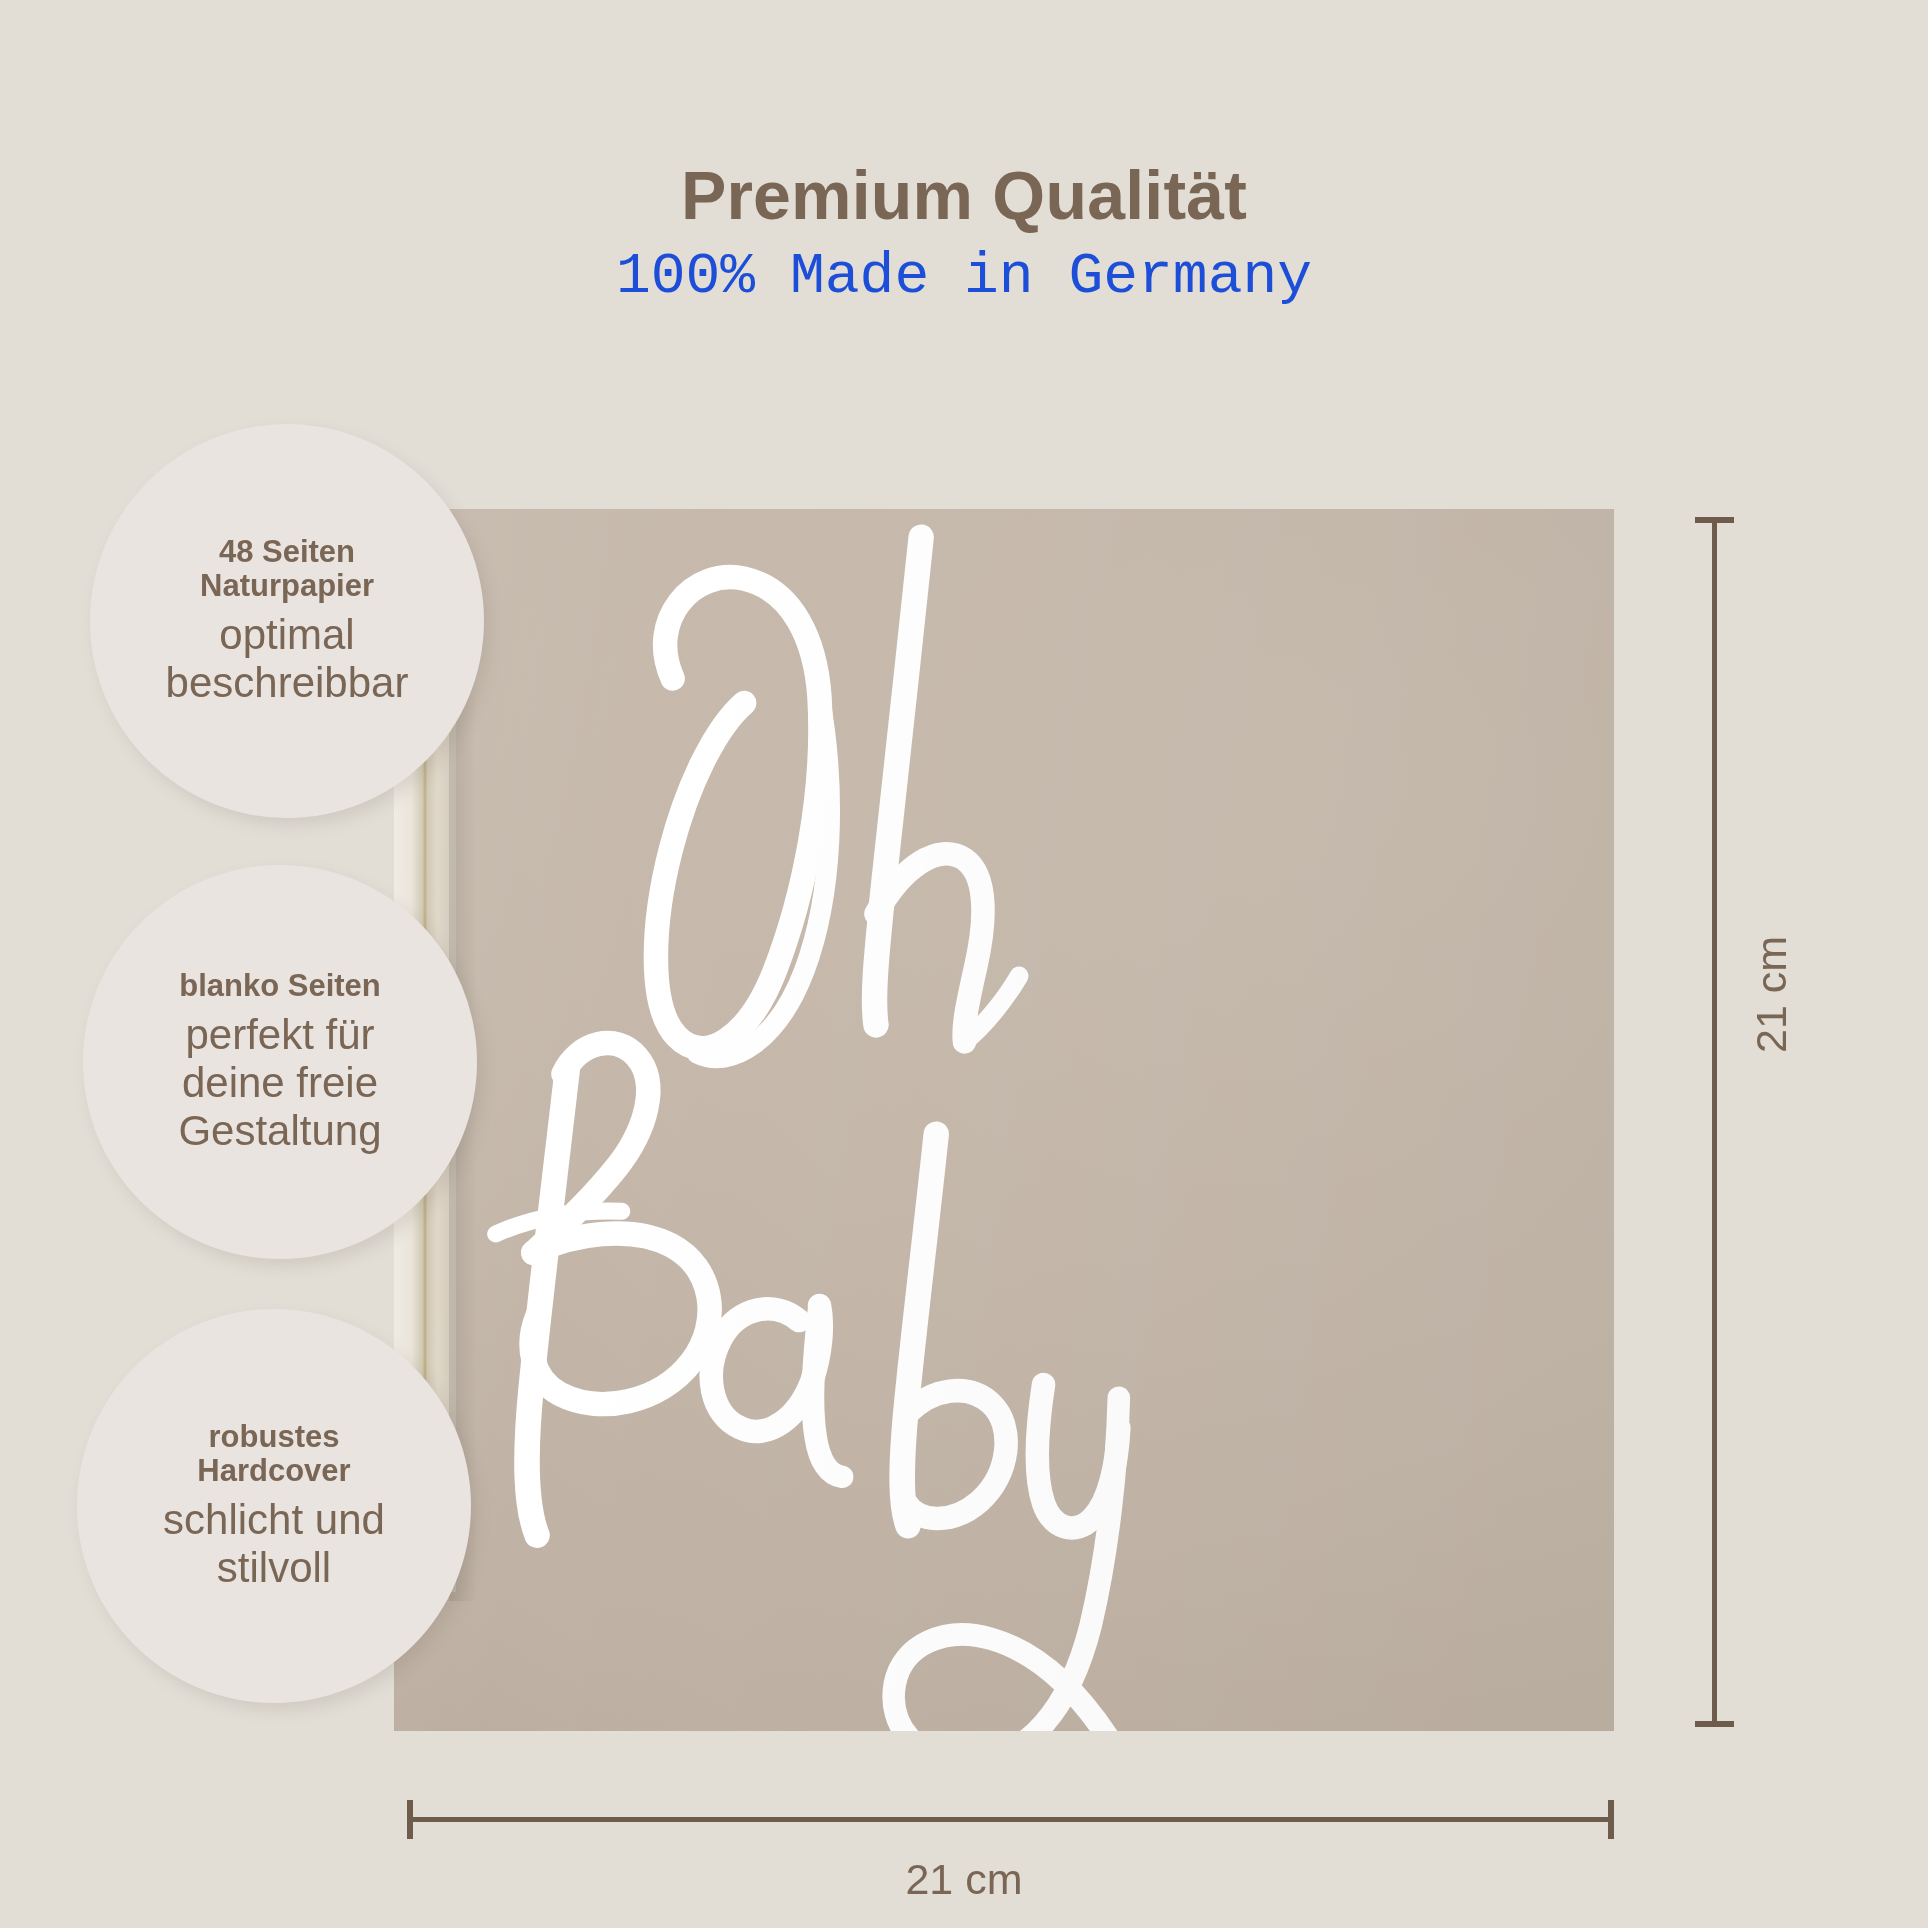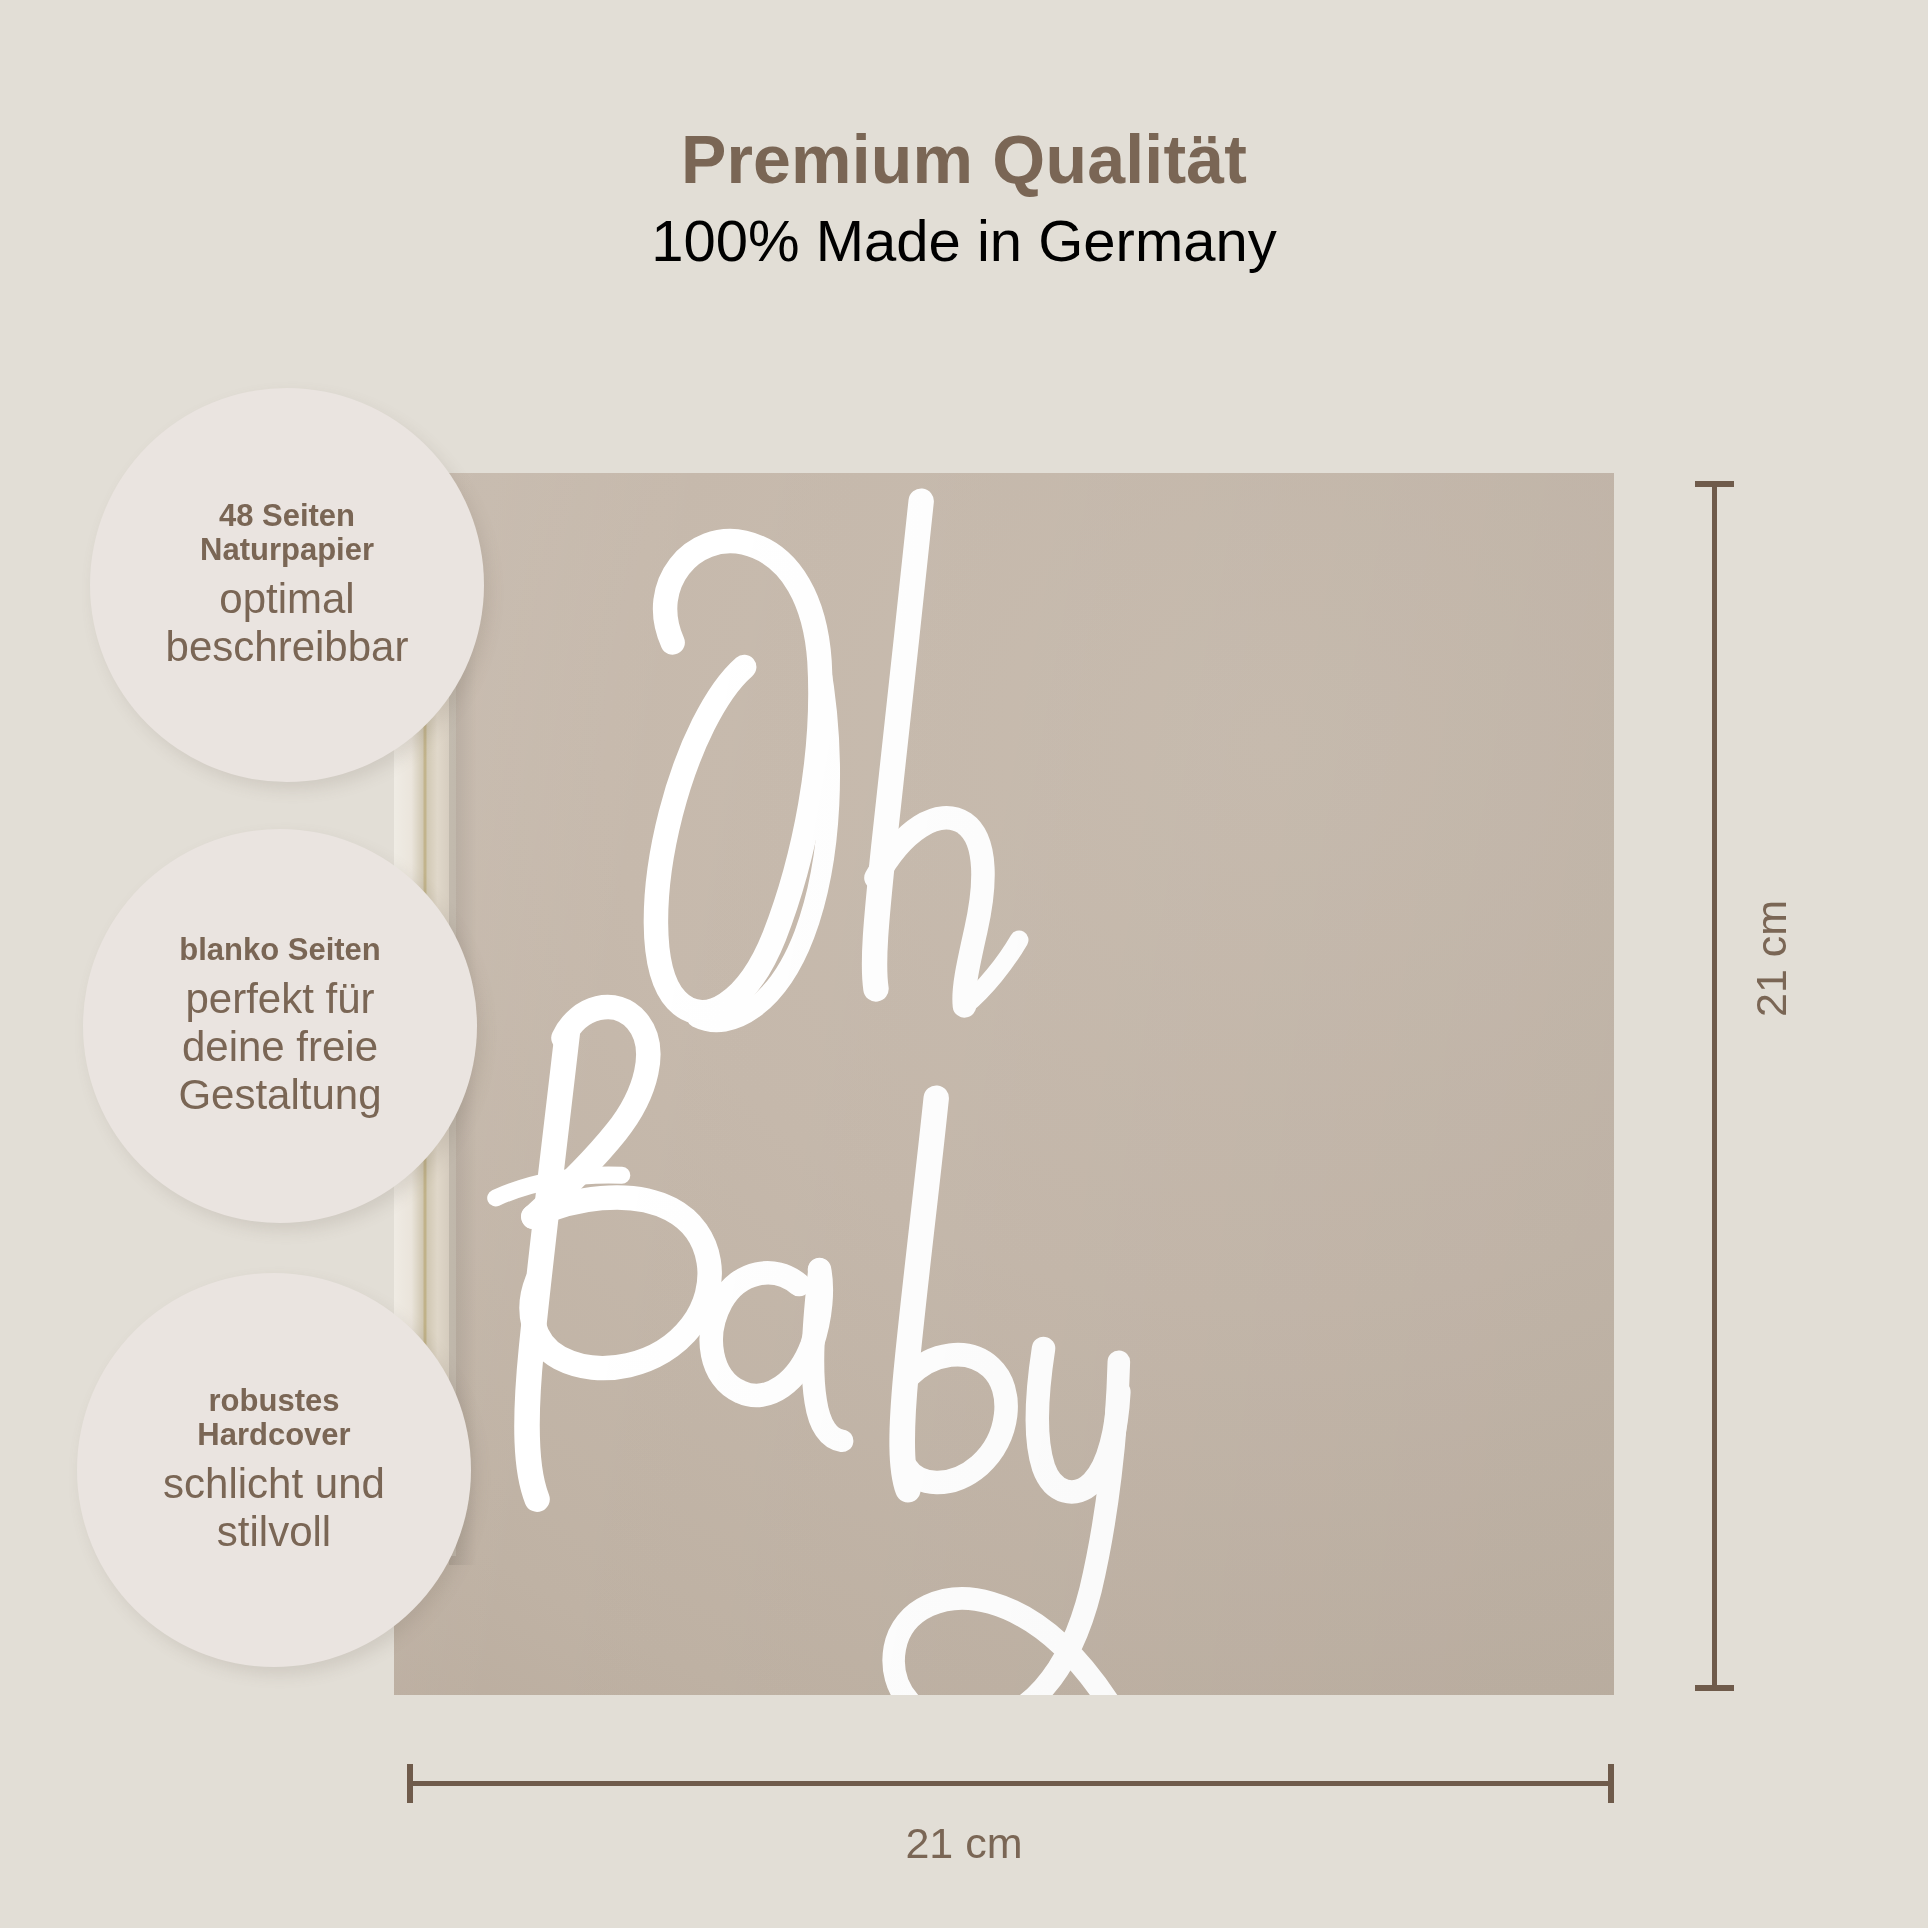--- a/index.html
+++ b/index.html
@@ -3,41 +3,42 @@
 <meta charset="utf-8">
 <style>
   html,body{margin:0;padding:0;}
   body{
     width:1928px;height:1928px;
     background:#e2ded6;
     font-family:"Liberation Sans",sans-serif;
     overflow:hidden;
     position:relative;
   }
-  #stage{position:absolute;inset:0;}
+  #stage{position:absolute;inset:0;margin-top:36px;}
 
   
   .header{
     position:absolute;left:0;right:0;top:121px;
     text-align:center;
   }
   .headline{
     font-size:68px;
     font-weight:700;
     color:#7a6655;
     letter-spacing:0.2px;
     line-height:1.12;
     margin:0;
   }
   .subheadline{
     font-size:58px;
     font-weight:400;
-    color:#000000;
+    color:#1d4ed8;
     line-height:1.18;
     margin:9.4px 0 0 0;
+    font-family:Liberation Mono, monospace;
   }
 
   
   .photo{
     position:absolute;
     left:394px;top:473px;
     width:1220px;height:1222px;
     background:
       radial-gradient(130% 110% at 72% 22%, #cabeb1 0%, #c6b9ac 42%, #bfb2a4 78%, #b8aa9c 100%);
     box-shadow:0 0 0 0 rgba(0,0,0,0);

